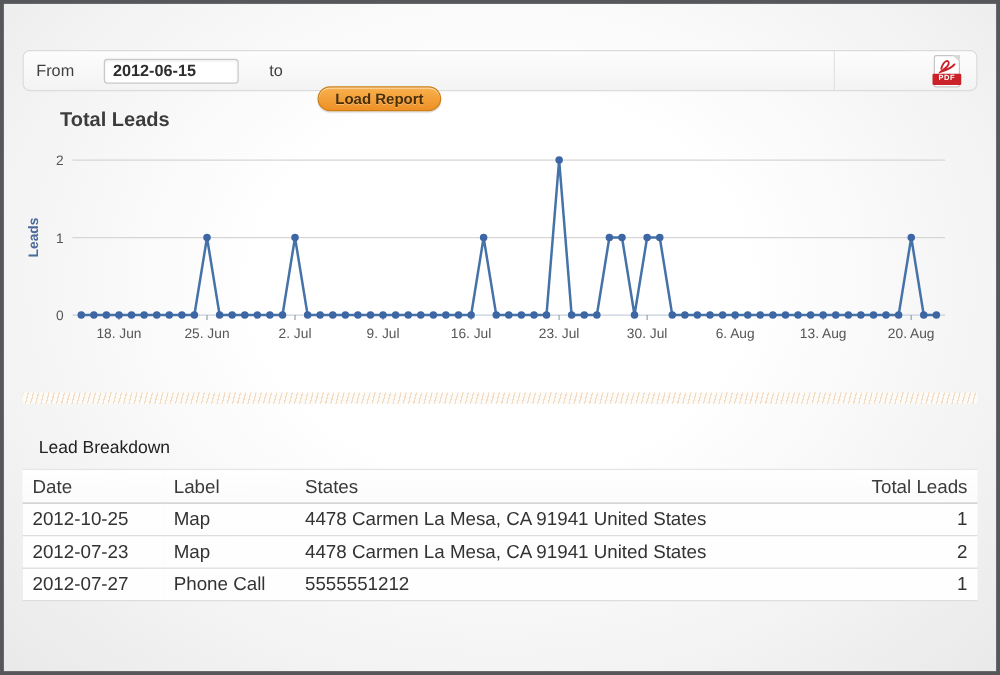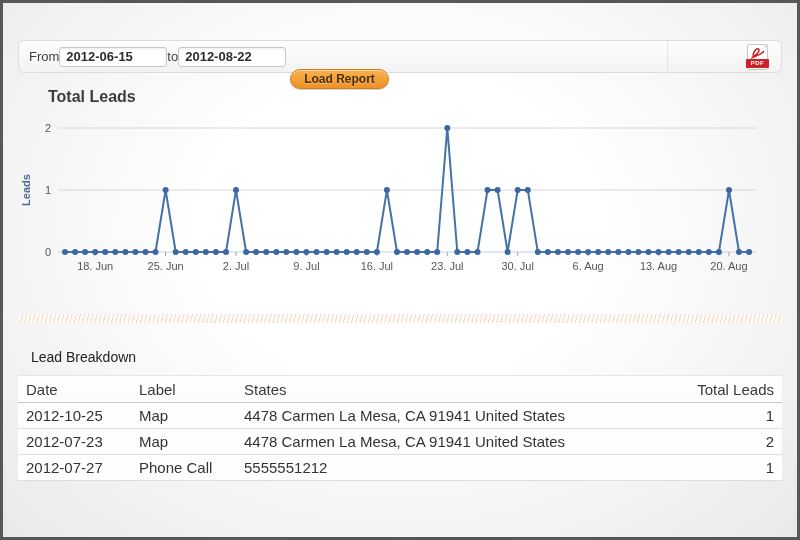--- a/index.html
+++ b/index.html
@@ -11,21 +11,21 @@
     background: radial-gradient(ellipse at 50% 42%, #ffffff 35%, #f4f4f4 70%, #e9e9e9 100%);
     font-family:"Liberation Sans", sans-serif;
     overflow:hidden;
   }
   
   .filter-bar {
     position:absolute; left:15px; top:37px; right:15px; height:33px;
     border:1px solid #dcdcdc; border-radius:6px;
     background:linear-gradient(#fdfdfd,#f3f3f3);
     box-shadow: inset 0 1px 0 #ffffff;
-    display:flex; align-items:center; padding:0 10px; gap:0;
+    display:flex; align-items:center; padding:0 10px; gap:24px;
   }
   .flabel { font-size:13px; color:#3f3f3f; }
   .date-input {
     width:108px; height:20px; border:1px solid #c9c9c9; border-radius:3px;
     font:bold 13px "Liberation Sans",sans-serif; color:#2d2d2d;
     padding:0 6px; background:#fff; box-shadow: inset 0 1px 2px rgba(0,0,0,0.08);
   }
   .load-btn {
     margin-left:4px; height:20px; padding:0 13px;
     border:1px solid #cd7f15; border-radius:10px;
@@ -84,21 +84,20 @@
 </style>
 </head>
 <body>
 
 <div class="page">
 
   <div class="filter-bar">
     <span class="flabel">From</span>
     <input class="date-input" type="text" value="2012-06-15" style="">
     <span class="flabel">to</span>
-    <input class="date-input" type="text" value="2012-08-22" style="">
     <button class="load-btn">Load Report</button>
     <div class="filter-divider"></div>
     <div class="pdf-icon" title="">
       <div class="pdf-fold"></div>
       <svg width="19" height="14" viewBox="0 0 19 14">
         <path d="M5 10 C7 3 11 2.5 11 5.5 C11 8.5 6 10.5 4.5 12.5 C9 11 13.5 9.5 15.5 6.5" stroke="#cb2128" fill="none" stroke-width="1.5" stroke-linecap="round"></path>
       </svg>
       <div class="pdf-band">PDF</div>
     </div>
   </div>

